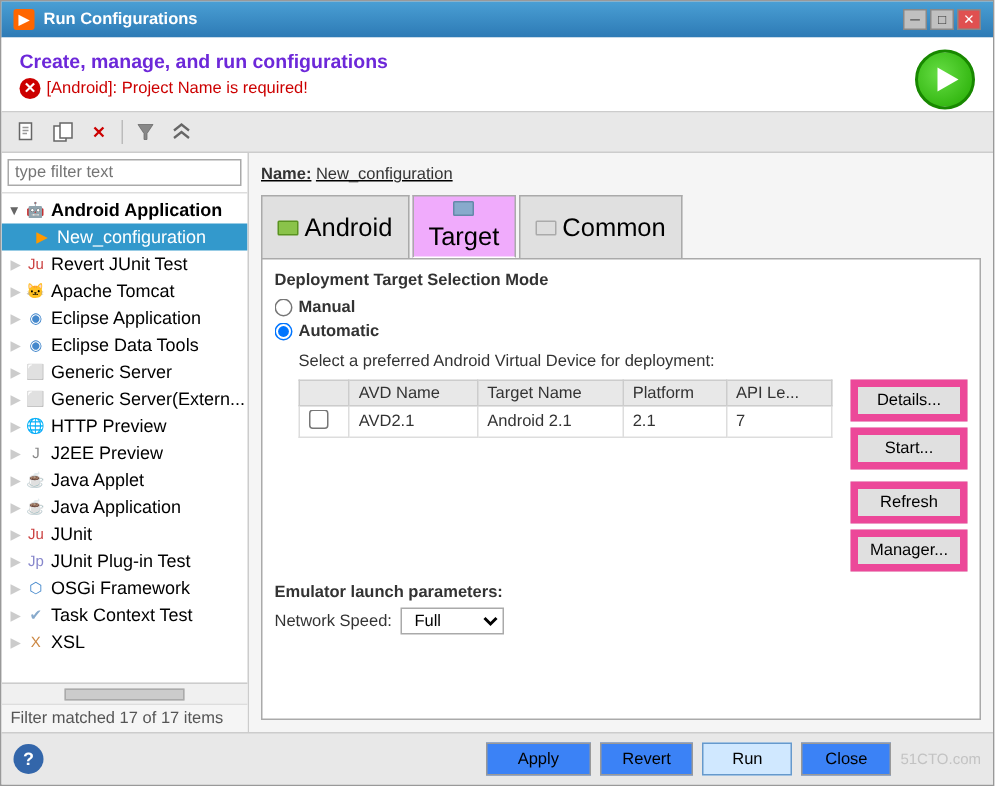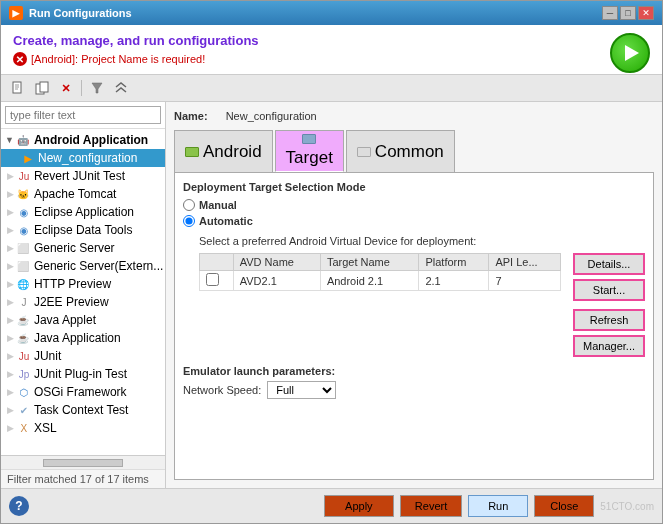--- a/index.html
+++ b/index.html
@@ -239,22 +239,23 @@
     .right-panel {
       flex: 1;
       display: flex;
       flex-direction: column;
       background: #f5f5f5;
       padding: 8px;
     }
     .name-row {
       display: flex;
       align-items: center;
-      gap: 18px;
+      gap: 3px;
       margin-bottom: 8px;
+      text-decoration: underline;
     }
     .name-label {
       font-size: 11px;
       font-weight: bold;
       color: #333;
     }
     .name-value {
       font-size: 11px;
       color: #333;
     }
@@ -348,21 +349,21 @@
       gap: 6px;
       flex: 1;
     }
     .avd-table-wrap {
       flex: 1;
     }
     .side-btn {
       padding: 3px 8px;
       font-size: 11px;
       background: #e0e0e0;
-      border: 2px solid #ec4899;
+      border: 5px solid #ec4899;
       cursor: pointer;
       white-space: nowrap;
     }
     .emulator-section {
       margin-top: 8px;
     }
     .emulator-label {
       font-size: 11px;
       font-weight: bold;
       color: #333;
@@ -389,21 +390,21 @@
       align-items: center;
       gap: 6px;
       padding: 6px 8px;
       background: #e8e8e8;
       border-top: 1px solid #ccc;
       flex-shrink: 0;
     }
     .bottom-btn {
       padding: 4px 14px;
       font-size: 11px;
-      background: #c2410c;
+      background: #3b82f6;
       border: 1px solid #999;
       cursor: pointer;
       min-width: 60px;
     }
     .bottom-btn.run-action {
       background: #d0e8ff;
       border-color: #6699cc;
     }
     .apply-btn {
       min-width: 70px;

